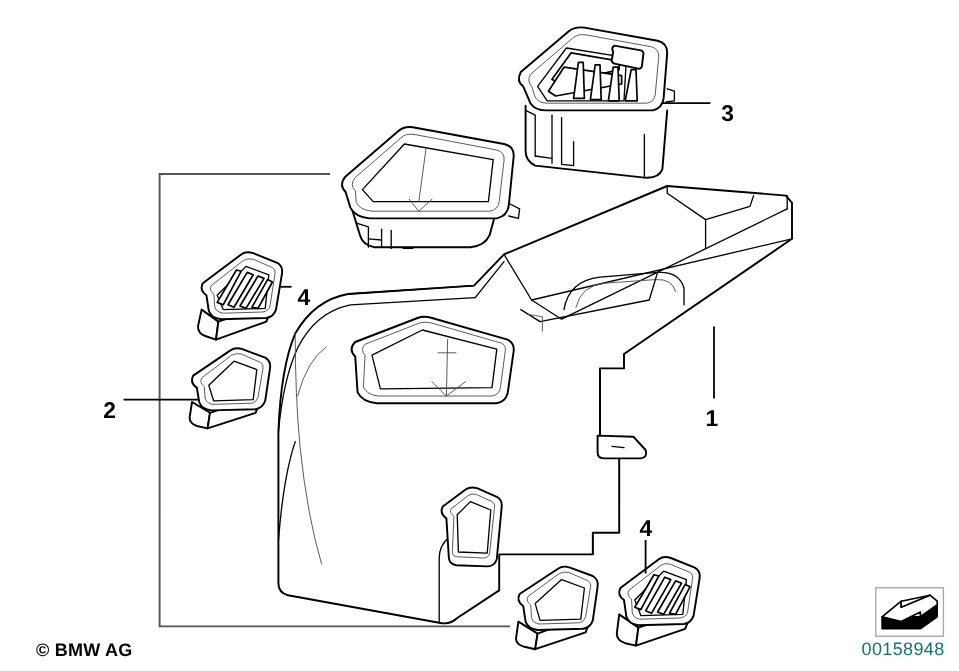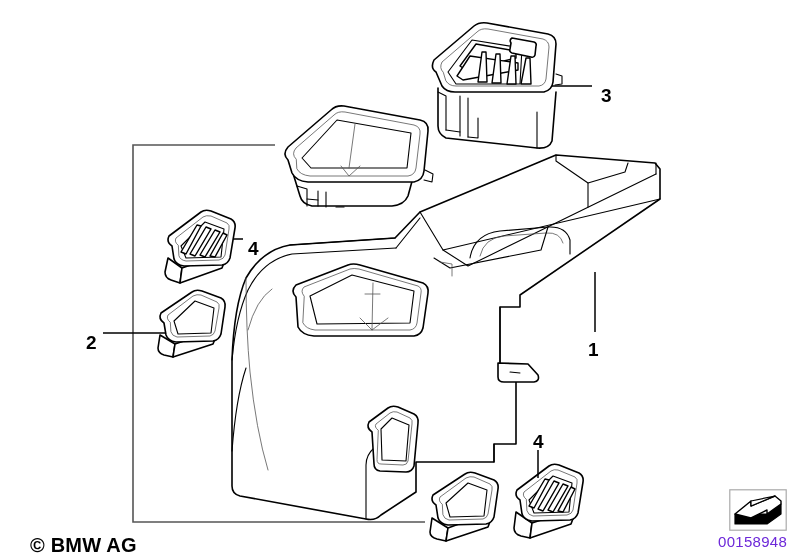--- a/index.html
+++ b/index.html
@@ -29,34 +29,34 @@
     font-weight: bold;
     color: #000000;
     line-height: 1;
     letter-spacing: 0px;
   }
   #copyright {
     position: absolute;
     left: 30px;
     top: 534px;
     font-family: "Liberation Sans", sans-serif;
-    font-size: 20px;
+    font-size: 15px;
     font-weight: bold;
     color: #000000;
     letter-spacing: 0.2px;
     white-space: nowrap;
   }
   #partnumber {
     position: absolute;
     left: 718px;
     top: 533px;
     font-family: "Liberation Sans", sans-serif;
     font-size: 15px;
     font-weight: normal;
-    color: #6d28d9;
+    color: #0f766e;
     letter-spacing: 0.3px;
     white-space: nowrap;
   }
   #arrow-badge {
     position: absolute;
     left: 729px;
     top: 489px;
     width: 58px;
     height: 42px;
   }

